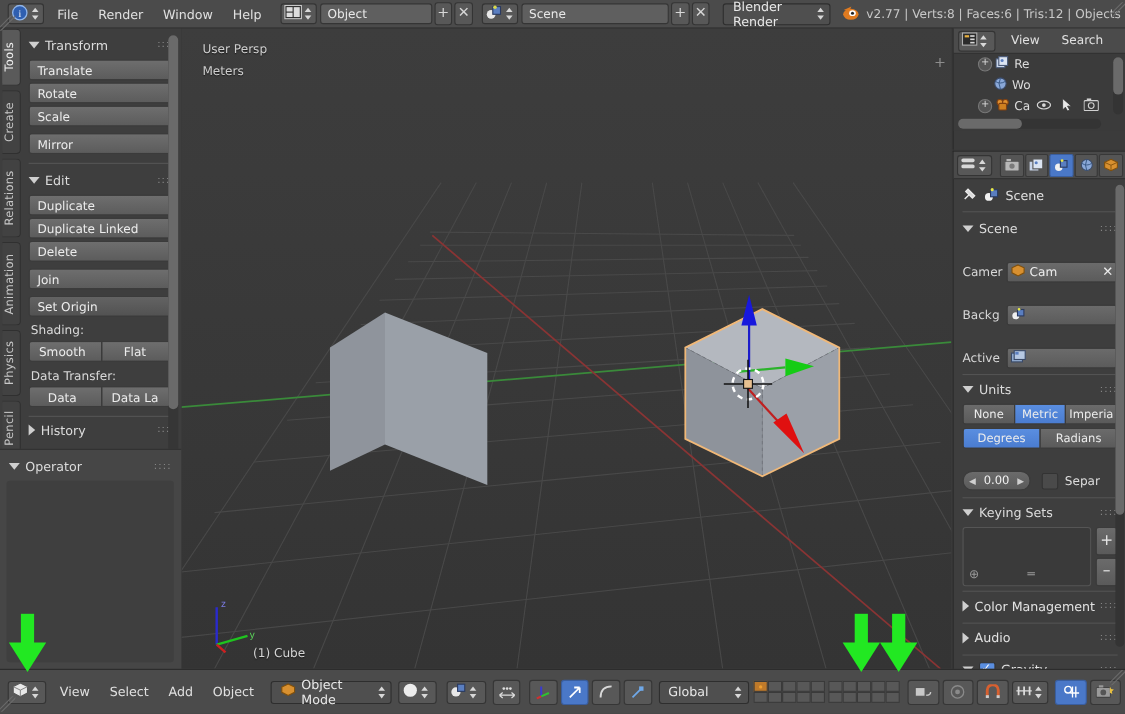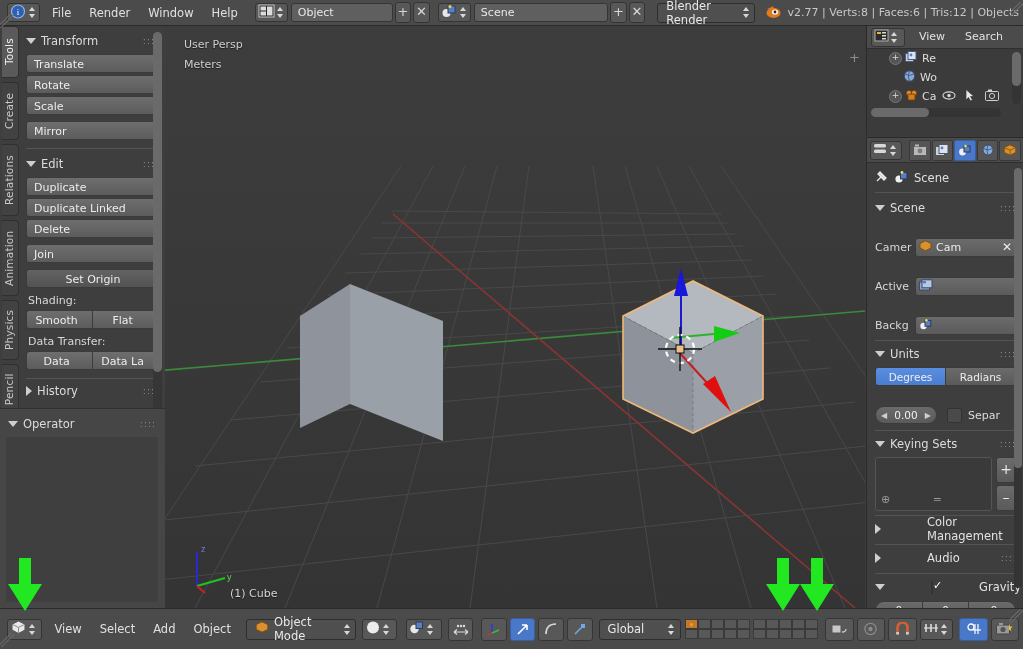--- a/index.html
+++ b/index.html
@@ -44,21 +44,21 @@
       height:20px;margin:5px 0 3px 0;}
   .tri{width:0;height:0;margin-right:5px;}
   .tri.dn{border-left:5px solid transparent;border-right:5px solid transparent;border-top:6px solid #cfcfcf;}
   .tri.rt{border-top:5px solid transparent;border-bottom:5px solid transparent;border-left:6px solid #cfcfcf;}
   .grip{margin-left:auto;color:#8b8b8b;font-size:9px;letter-spacing:1px;}
   .tbtn{display:block;width:100%;height:19px;line-height:18px;box-sizing:border-box;
      background:linear-gradient(#6e6e6e,#5c5c5c);border:1px solid #3b3b3b;border-radius:3px;
      color:#ececec;font-size:11px;padding-left:7px;margin-bottom:2px;text-align:left;
      font-family:inherit;cursor:default;}
   .tbtn.gap{margin-top:6px;}
-  .tbtn.menu{background:linear-gradient(#636363,#525252);position:relative;text-align:center;}
+  .tbtn.menu{background:linear-gradient(#636363,#525252);position:relative;}
   .pair{display:flex;gap:0;margin-bottom:2px;}
   .pair .tbtn{margin-bottom:0;text-align:center;padding-left:0;}
   .pair .tbtn:first-child{border-radius:3px 0 0 3px;border-right:none;}
   .pair .tbtn:last-child{border-radius:0 3px 3px 0;}
   .sublabel{font-size:11px;color:#d8d8d8;margin:6px 0 3px 2px;}
   .divider{height:1px;background:#555;margin:8px 0 2px 0;}
   .tscroll{position:absolute;right:3px;top:6px;width:9px;height:380px;background:#363636;border-radius:5px;}
   .tscroll i{position:absolute;left:0;top:0;width:9px;height:340px;background:#6a6a6a;border-radius:5px;display:block;}
 
   
@@ -117,21 +117,21 @@
   .numslider .ar{position:absolute;font-size:8px;color:#cfcfcf;}
   .numslider .ar.l{left:5px;}.numslider .ar.r{right:5px;}
   .chk{width:13px;height:13px;background:#4a4a4a;border:1px solid #333;border-radius:2px;display:inline-block;}
   .chk.on{background:#5a8ee0;position:relative;}
   .chk.on:after{content:"✓";position:absolute;left:1px;top:-2px;font-size:11px;color:#fff;}
   .ksbox{height:52px;background:#3a3a3a;border:1px solid #555;border-radius:3px;position:relative;}
   .plusminus{width:20px;display:flex;flex-direction:column;gap:2px;margin-left:4px;}
   .pmbtn{height:24px;background:linear-gradient(#6b6b6b,#5a5a5a);border:1px solid #3b3b3b;
      border-radius:3px;color:#e8e8e8;font-size:14px;line-height:22px;text-align:center;}
   .psec{display:flex;align-items:center;font-size:11.5px;color:#e2e2e2;height:22px;
-     border-top:1px solid #535353;margin-top:4px;padding-top:2px;gap:41px;}
+     border-top:1px solid #535353;margin-top:4px;padding-top:2px;}
   .pscroll{position:absolute;right:2px;top:30px;width:8px;height:420px;background:#343434;border-radius:4px;}
   .pscroll i{display:block;width:8px;height:300px;background:#6a6a6a;border-radius:4px;}
 
   
   .bottombar{position:absolute;left:0;top:608px;width:1023px;height:41px;background:#4b4b4b;
      border-top:1px solid #2a2a2a;display:flex;align-items:center;padding:0 4px;box-sizing:border-box;}
   .layergrid{display:flex;gap:3px;margin:0 4px;}
   .lgblock{display:grid;grid-template-columns:repeat(5,13px);grid-template-rows:repeat(2,10px);gap:0;}
   .lgcell{border:1px solid #3a3a3a;background:#585858;box-sizing:border-box;}
   .lgcell.act{background:#c07a2a;}
@@ -546,51 +546,56 @@
             <svg width="13" height="12" viewBox="0 0 13 12">
                 <polygon points="6.5,0.8 12,3.4 12,8 6.5,10.8 1,8 1,3.4" fill="#d89030" stroke="#80500c"></polygon>
               </svg>
           </span>
           <span>Cam</span>
           <span style="margin-left:auto;font-size:12px;">✕</span>
         </div>
       </div>
 
       <div class="row">
+        <span class="rowlab">Backg</span>
+        <div class="field">
+          <span class="ic">
+            <svg width="14" height="12" viewBox="0 0 14 12">
+                <circle cx="4.5" cy="8" r="3.2" fill="#f0f0f0"></circle>
+                <rect x="6" y="2.4" width="5.8" height="5.8" fill="#5a7ec0" stroke="#2a3a60"></rect>
+                <circle cx="7.4" cy="2.2" r="1.2" fill="#e8e84a"></circle>
+              </svg>
+          </span>
+          <span></span>
+        </div>
+      </div>
+
+      <div class="row">
         <span class="rowlab">Active</span>
         <div class="field">
           <span class="ic">
             <svg width="14" height="12" viewBox="0 0 14 12">
                 <rect x="0.5" y="3" width="10" height="8" fill="#8fa8cc" stroke="#3a4a68"></rect>
                 <rect x="3" y="0.8" width="10" height="8" fill="#b6c8e2" stroke="#3a4a68"></rect>
                 <rect x="4" y="2" width="3" height="2.4" fill="#5a7ec0"></rect>
               </svg>
           </span>
           <span></span>
         </div>
       </div>
 
-      <div class="row">
-        <span class="rowlab">Backg</span>
-        <div class="field">
-          <span class="ic">
-            <svg width="14" height="12" viewBox="0 0 14 12">
-                <circle cx="4.5" cy="8" r="3.2" fill="#f0f0f0"></circle>
-                <rect x="6" y="2.4" width="5.8" height="5.8" fill="#5a7ec0" stroke="#2a3a60"></rect>
-                <circle cx="7.4" cy="2.2" r="1.2" fill="#e8e84a"></circle>
-              </svg>
-          </span>
-          <span></span>
-        </div>
-      </div>
-
       <div class="phead" style="border-top:1px solid #535353;padding-top:3px;">
         <span class="tri dn"></span>
         <span>Units</span>
         <span class="grip">::::</span>
+      </div>
+      <div class="segbtns">
+        <div class="seg">None</div>
+        <div class="seg on">Metric</div>
+        <div class="seg">Imperia</div>
       </div>
       <div class="segbtns">
         <div class="seg on">Degrees</div>
         <div class="seg">Radians</div>
       </div>
       <div class="row" style="margin-bottom:2px;">
         <div class="numslider" style="width:62px;">
           <span class="ar l">◀</span>
           <span>0.00</span>
           <span class="ar r">▶</span>

